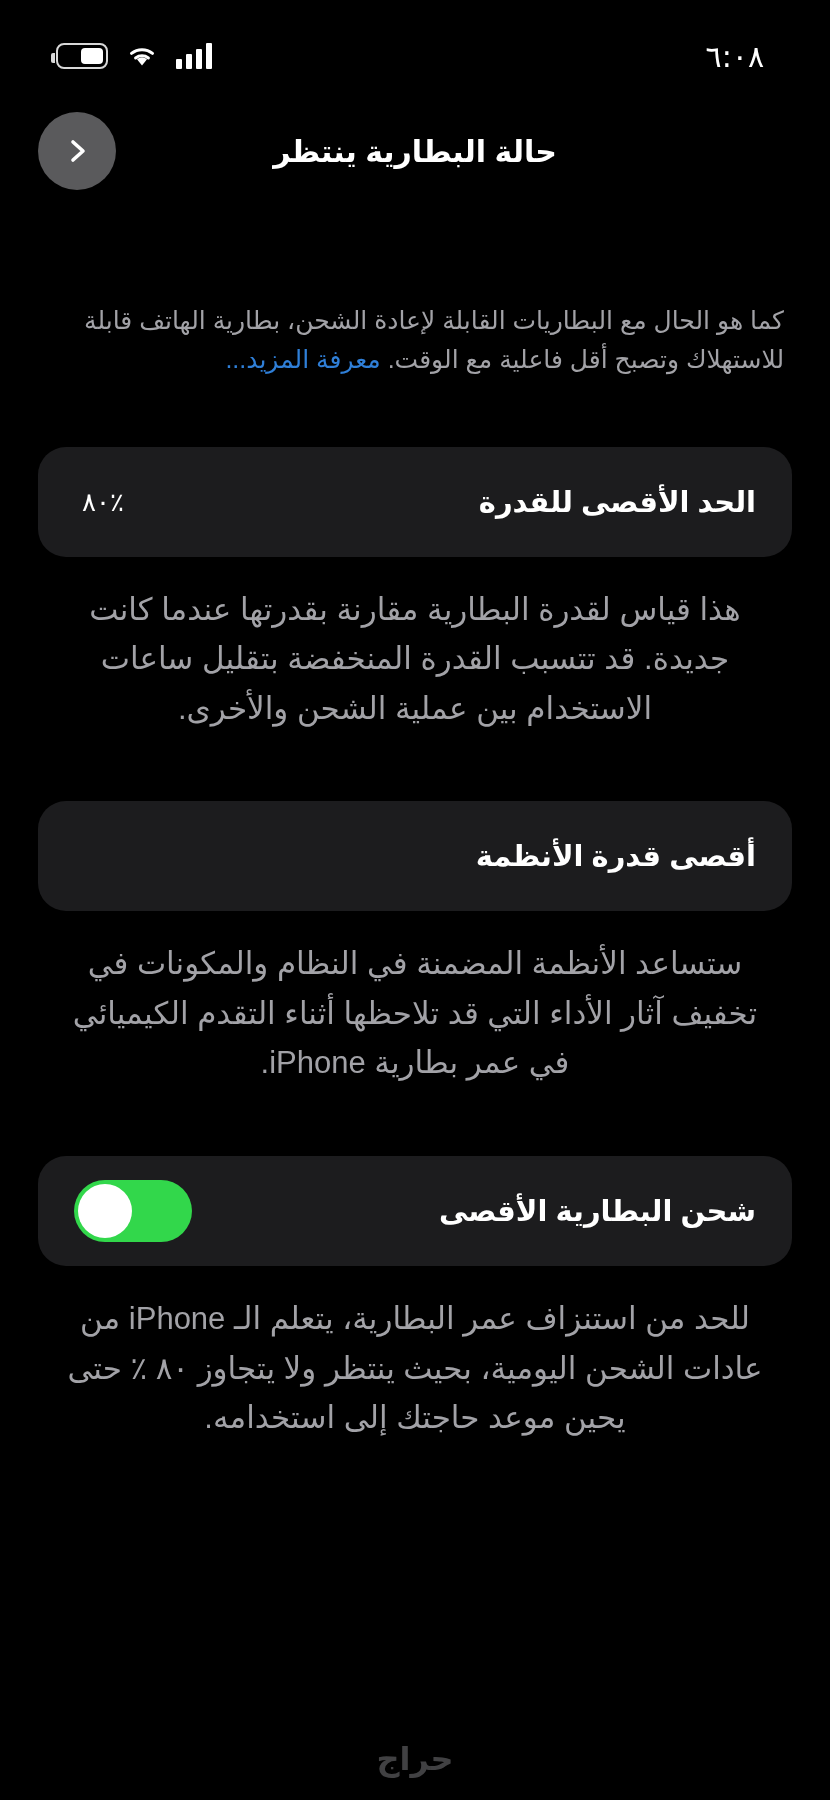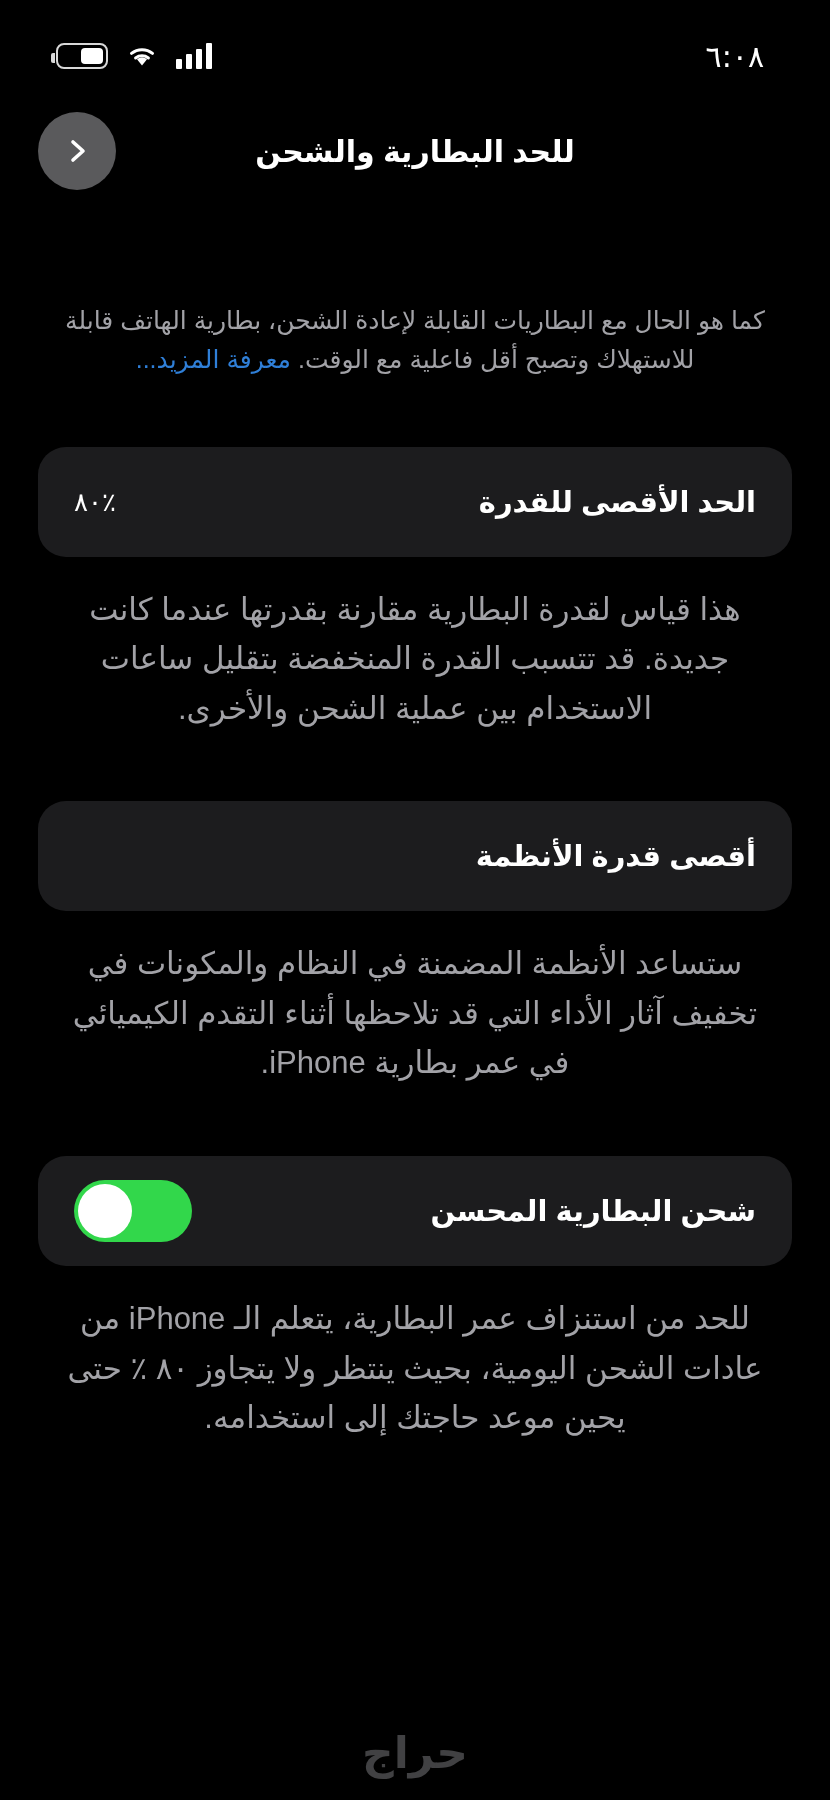--- a/index.html
+++ b/index.html
@@ -111,21 +111,21 @@
   .back-button svg { display: block; }
 
   
   .content {
     padding: 0 38px;
   }
   .intro {
     color: #a2a2a7;
     font-size: 25px;
     line-height: 1.55;
-    text-align: center;
+    text-align: right;
     margin-top: 95px;
     padding: 0 8px;
   }
   .intro .link {
     color: #2f7fd8;
   }
 
   .card {
     background: #1c1c1e;
     border-radius: 28px;
@@ -138,20 +138,21 @@
   .card-label {
     color: #ffffff;
     font-size: 29px;
     font-weight: bold;
     text-align: right;
   }
   .card-value {
     color: #ffffff;
     font-size: 26px;
     font-family: "DejaVu Sans", sans-serif;
+    margin-left: 8px;
   }
   .card.spaced-top { margin-top: 68px; }
 
   .footnote {
     color: #a2a2a7;
     font-size: 31px;
     line-height: 1.6;
     text-align: center;
     margin-top: 28px;
     padding: 0 12px;
@@ -176,21 +177,21 @@
     background: #ffffff;
   }
 
   
   .watermark {
     position: absolute;
     bottom: 22px;
     left: 50%;
     transform: translateX(-50%);
     color: #4d4d4f;
-    font-size: 44px;
+    font-size: 32px;
     font-weight: bold;
     letter-spacing: 2px;
     opacity: 0.85;
   }
 </style>
 </head>
 <body>
 
 <div class="statusbar">
   <div class="status-left">
@@ -208,21 +209,21 @@
       <i></i>
         <i></i>
         <i></i>
         <i></i>
     </span>
   </div>
   <div class="status-time">٦:٠٨</div>
 </div>
 
 <div class="navbar">
-  <div class="page-title">للحد البطارية والشحن</div>
+  <div class="page-title">حالة البطارية ينتظر</div>
   <div class="back-button">
     <span>
       <svg width="34" height="34" viewBox="0 0 34 34">
         <polyline points="13,8 23,17 13,26" fill="none" stroke="#ffffff" stroke-width="3.6" stroke-linecap="round" stroke-linejoin="round"></polyline>
       </svg>
     </span>
   </div>
 </div>
 
 <div class="content">
@@ -237,21 +238,21 @@
   </div>
   <p class="footnote">هذا قياس لقدرة البطارية مقارنة بقدرتها عندما كانت جديدة. قد تتسبب القدرة المنخفضة بتقليل ساعات الاستخدام بين عملية الشحن والأخرى.</p>
 
   <div class="card spaced-top">
     <span class="card-label">أقصى قدرة الأنظمة</span>
     <span class="card-value"></span>
   </div>
   <p class="footnote">ستساعد الأنظمة المضمنة في النظام والمكونات في تخفيف آثار الأداء التي قد تلاحظها أثناء التقدم الكيميائي في عمر بطارية iPhone.</p>
 
   <div class="card spaced-top">
-    <span class="card-label">شحن البطارية المحسن</span>
+    <span class="card-label">شحن البطارية الأقصى</span>
     <span class="toggle">
       <span class="knob"></span>
     </span>
   </div>
   <p class="footnote">للحد من استنزاف عمر البطارية، يتعلم الـ iPhone من عادات الشحن اليومية، بحيث ينتظر ولا يتجاوز ٨٠ ٪ حتى يحين موعد حاجتك إلى استخدامه.</p>
 
 </div>
 
 <div class="watermark">حراج</div>
 

